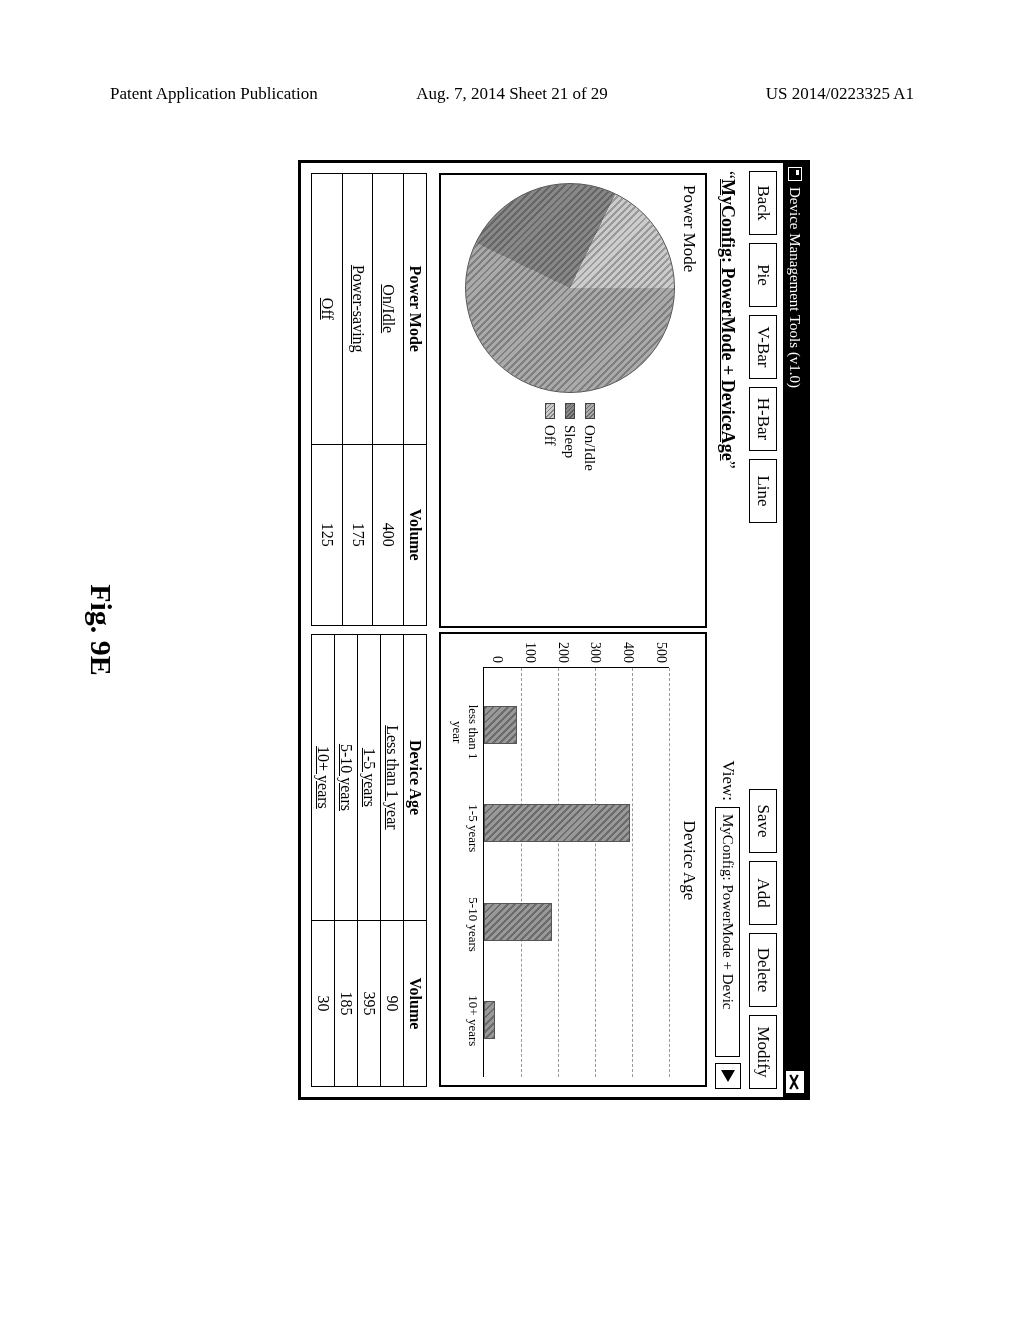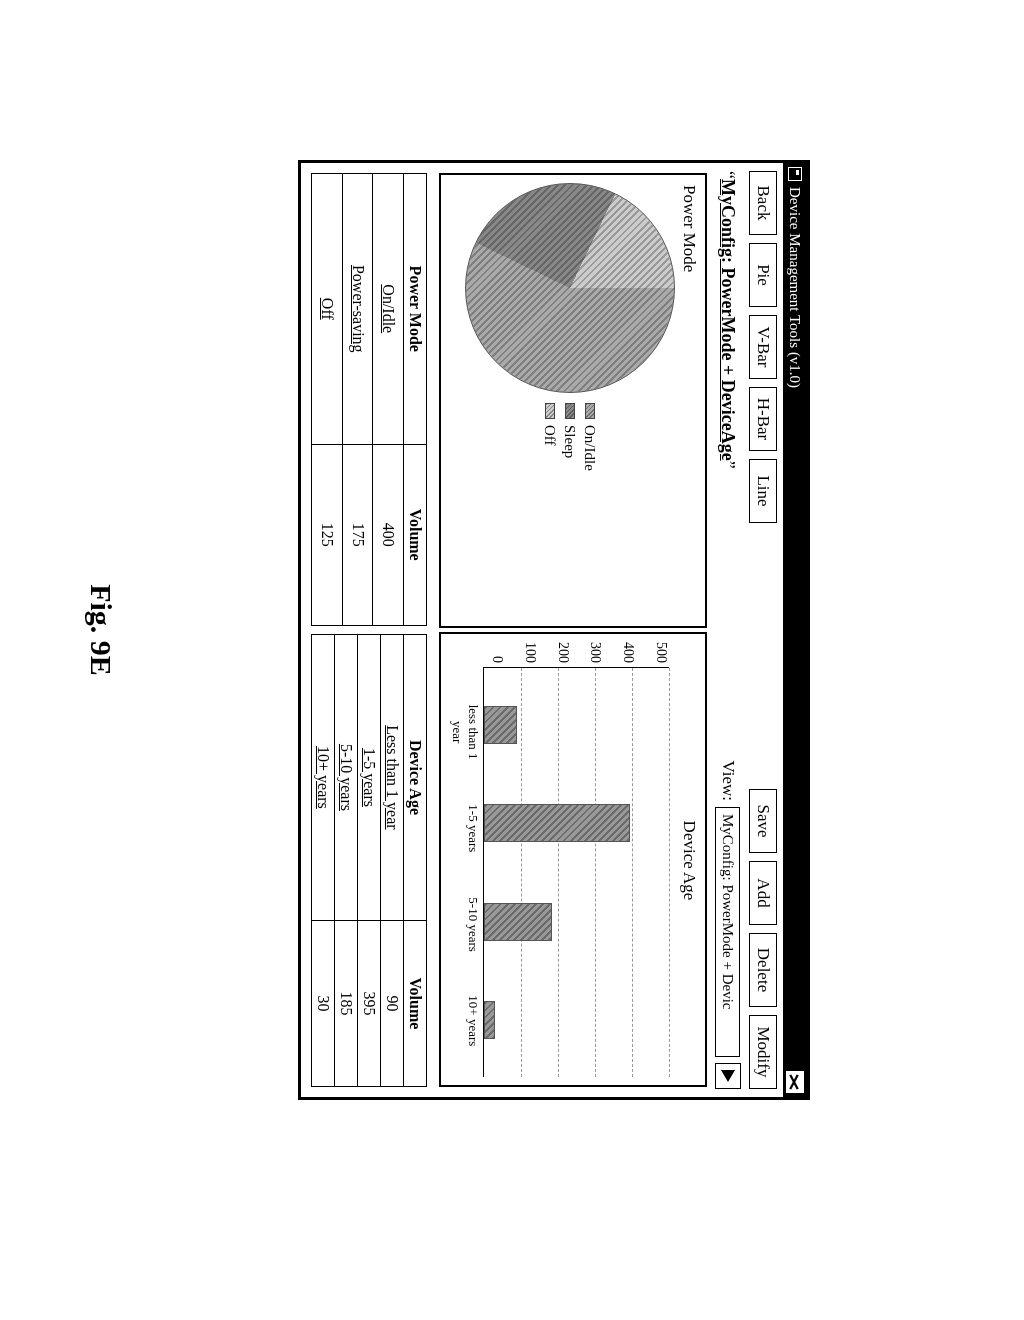--- a/index.html
+++ b/index.html
@@ -240,20 +240,25 @@
     transform: translateX(-50%);
     bottom: -66px;
     font-size: 30px;
     font-weight: bold;
   }
 </style>
 </head>
 <body>
 
 <div class="page">
+  <div class="header-line">
+    <span class="header-left">Patent Application Publication</span>
+    <span class="header-mid">Aug. 7, 2014  Sheet 21 of 29</span>
+    <span class="header-right">US 2014/0223325 A1</span>
+  </div>
 
   <div class="figure-wrap">
 
     <div class="app-window">
       <div class="titlebar">
         <span class="win-icon"></span>
         <span>Device Management Tools (v1.0)</span>
         <span class="titlebar-spacer"></span>
         <span class="close-icon"></span>
       </div>

